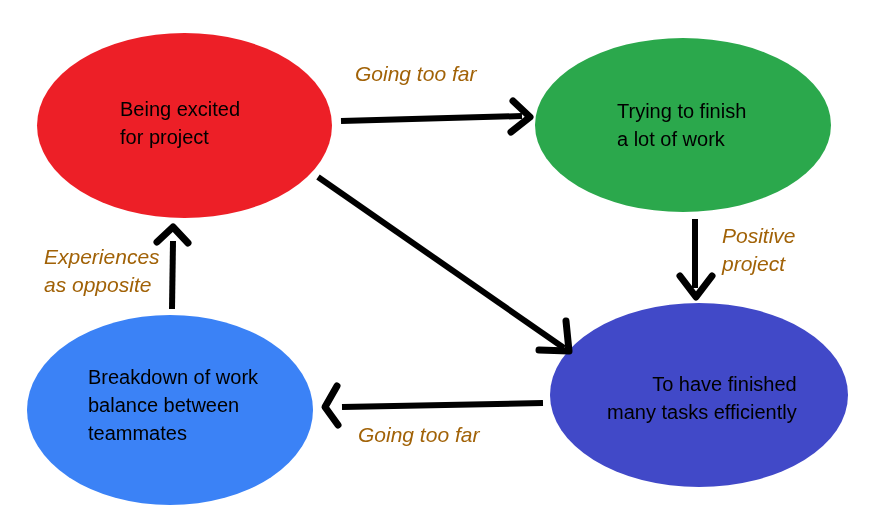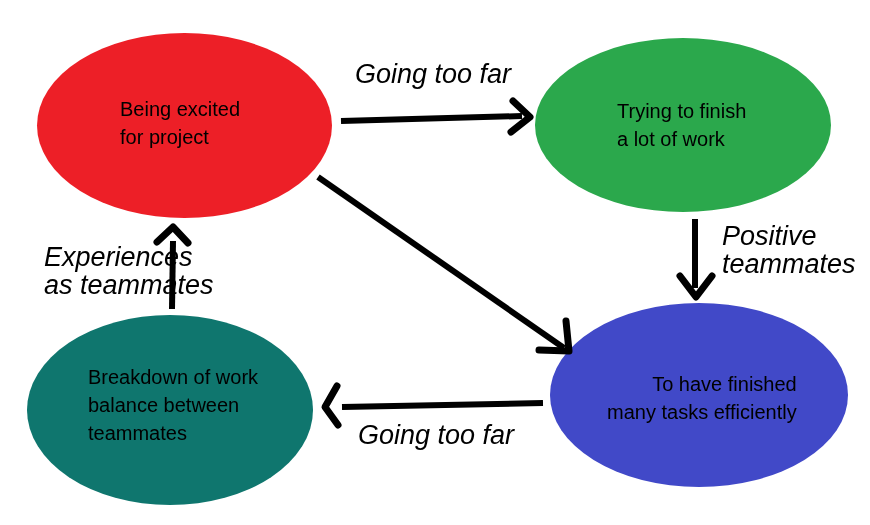--- a/index.html
+++ b/index.html
@@ -22,24 +22,24 @@
   .node-label {
     position: absolute;
     font-size: 20px;
     line-height: 28px;
     color: #000000;
     white-space: pre-line;
     text-align: left;
   }
   .edge-label {
     position: absolute;
-    font-size: 27px;
+    font-size: 21px;
     line-height: 28px;
     font-style: italic;
-    color: #000000;
+    color: #a16207;
     white-space: pre-line;
     text-align: left;
   }
   #arrow-layer {
     position: absolute;
     left: 0;
     top: 0;
     width: 870px;
     height: 525px;
     pointer-events: none;
@@ -81,21 +81,21 @@
   <div class="node" id="node-excited" style="background-color: rgb(237, 31, 39);">
     <div class="node-label">Being excited
 for project</div>
   </div>
 
   <div class="node" id="node-trying" style="background-color: rgb(43, 168, 76);">
     <div class="node-label">Trying to finish
 a lot of work</div>
   </div>
 
-  <div class="node" id="node-breakdown" style="background-color: #0f766e;">
+  <div class="node" id="node-breakdown" style="background-color: #3b82f6;">
     <div class="node-label">Breakdown of work
 balance between
 teammates</div>
   </div>
 
   <div class="node" id="node-finished" style="background-color: rgb(65, 73, 200);">
     <div class="node-label">To have finished
 many tasks efficiently</div>
   </div>
 
@@ -118,21 +118,21 @@
     </g>
     <g>
       <line class="shaft" x1="172" y1="309" x2="173" y2="241"></line>
       <polyline class="head" points="157,242 173,227 188,243"></polyline>
     </g>
   </svg>
 
   <div class="edge-label" id="label-edge-0">Going too far</div>
 
   <div class="edge-label" id="label-edge-1">Positive
-teammates</div>
+project</div>
 
 
   <div class="edge-label" id="label-edge-3">Going too far</div>
 
   <div class="edge-label" id="label-edge-4">Experiences
-as teammates</div>
+as opposite</div>
 
 </div>
 
 </body></html>

